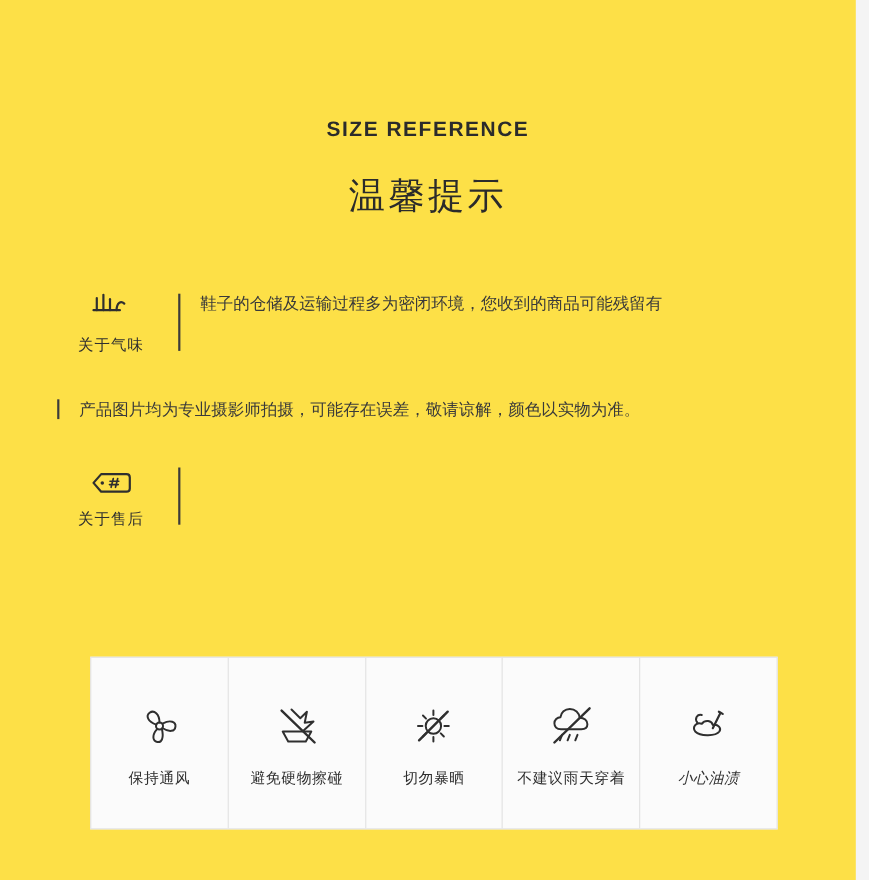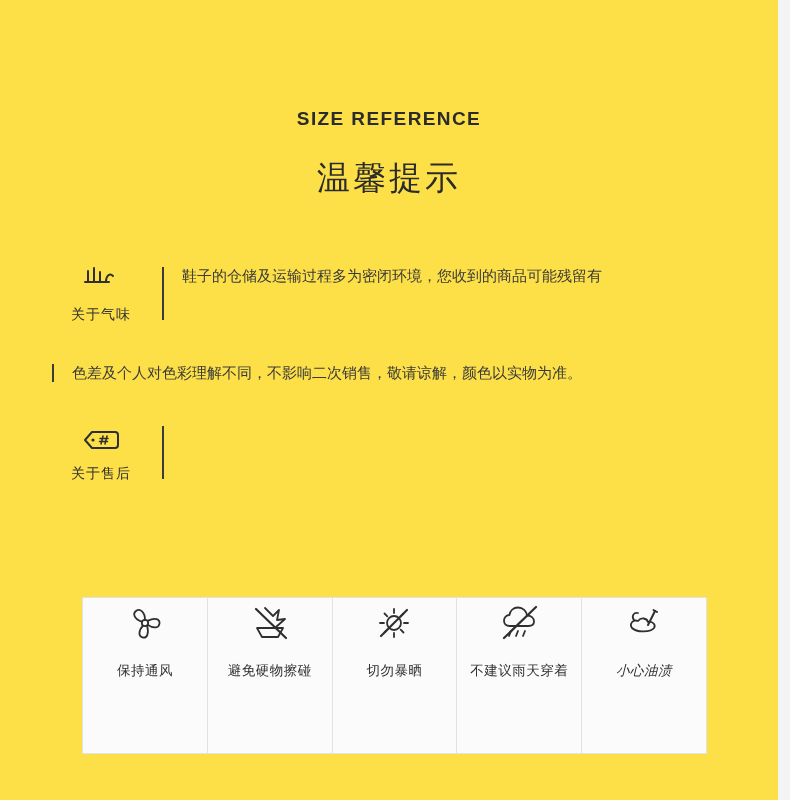--- a/index.html
+++ b/index.html
@@ -100,20 +100,21 @@
     background: #fbfbfb;
     border: 1px solid #e2e2e2;
     box-sizing: border-box;
   }
   .care-cell {
     flex: 1 1 0;
     border-right: 1px solid #e2e2e2;
     display: flex;
     flex-direction: column;
     align-items: center;
+    justify-content: center;
     box-sizing: border-box;
   }
   .care-cell:last-child { border-right: none; font-style: italic; }
   .care-icon {
     width: 54px;
     height: 50px;
     margin-bottom: 14px;
   }
   .care-label {
     font-size: 13.5px;
@@ -153,21 +154,21 @@
       </div>
       <div class="note-divider"></div>
       <div class="note-text">
         <p>鞋子的仓储及运输过程多为密闭环境，您收到的商品可能残留有</p>
       </div>
     </div>
 
     <div class="note-row">
       <div class="note-divider"></div>
       <div class="note-text">
-        <p>色差及个人对色彩理解不同，不影响二次销售，敬请谅解，颜色以实物为准。</p>
+        <p>产品图片均为专业摄影师拍摄，可能存在误差，敬请谅解，颜色以实物为准。</p>
       </div>
     </div>
 
     <div class="note-row">
       <div class="note-icon-col">
         <span class="note-icon">
           <svg viewBox="0 0 48 34" width="48" height="34">
             <g fill="none" stroke="#2f2f2f" stroke-width="2" stroke-linejoin="round" stroke-linecap="round">
               <path d="M15 8 L38 8 C40 8 41 9 41 11 L41 21 C41 23 40 24 38 24 L15 24 L8 16 Z"></path>
               <circle cx="16" cy="16" r="1.6" fill="#2f2f2f" stroke="none"></circle>

